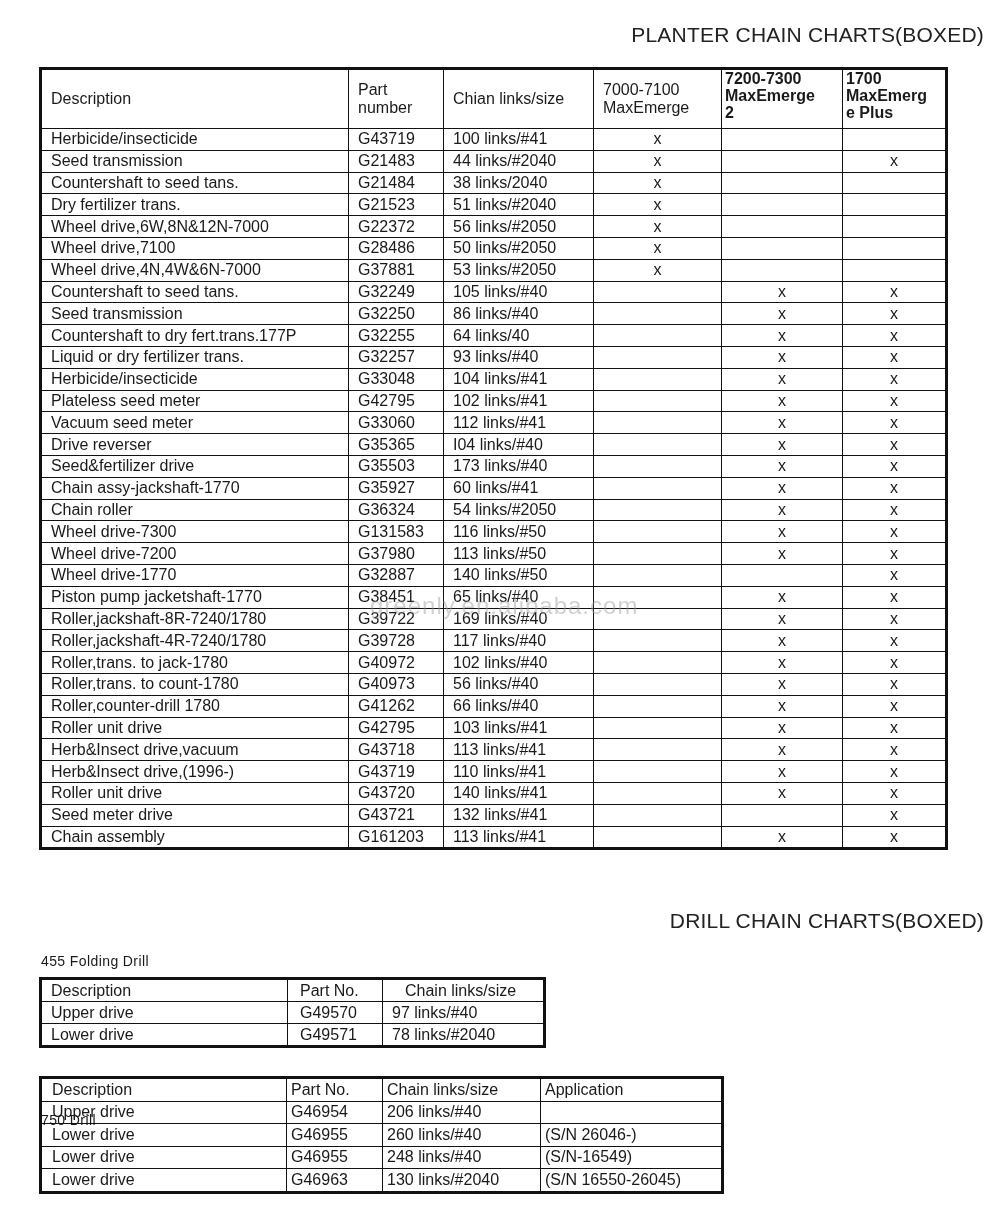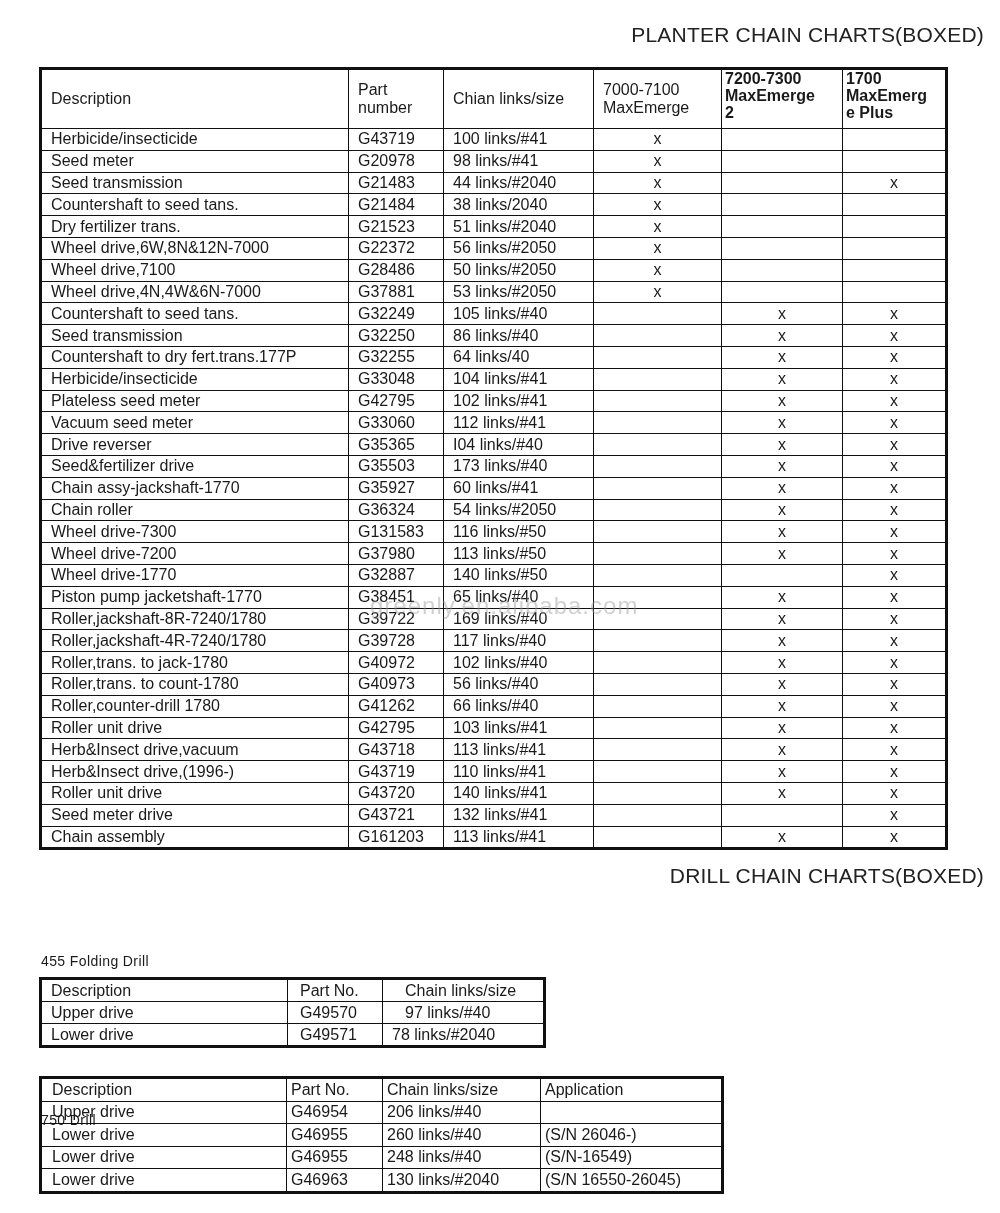--- a/index.html
+++ b/index.html
@@ -1,19 +1,19 @@
 <!DOCTYPE html>
 <html><head>
 <meta charset="utf-8">
 <style>
   html, body { margin: 0; padding: 0; background: #ffffff; }
   body { width: 1000px; height: 1213px; position: relative; font-family: "Liberation Sans", sans-serif; color: #1a1a1a; overflow: hidden; }
   .title { position: absolute; left: 0; width: 984px; text-align: right; font-size: 21px; letter-spacing: 0.2px; color: #222; }
   #planter-title { top: 23px; }
-  #drill-title { top: 864px; }
+  #drill-title { top: 909px; }
   table { border-collapse: collapse; position: absolute; }
   td, th { border: 1.5px solid #111; padding: 0 0 0 9px; font-weight: normal; text-align: left; font-size: 16px; white-space: nowrap; overflow: hidden; }
   #planter-table { left: 39px; top: 67px; width: 906px; border: 3px solid #111; table-layout: fixed; }
   #planter-table thead th { height: 58px; vertical-align: middle; line-height: 18px; }
   #planter-table thead th.tight { vertical-align: top; line-height: 17px; white-space: normal; font-weight: bold; }
   #planter-table tbody td { height: 20.8px; line-height: 18px; padding-top: 0; padding-bottom: 0; }
   #planter-table td.mark { text-align: center; padding-left: 0; }
   .sub { position: absolute; font-size: 14px; left: 41px; letter-spacing: 0.4px; }
   #drill455-label { top: 953px; }
   #drill750-label { top: 1112px; }
@@ -51,28 +51,20 @@
   <tbody id="planter-body">
       <tr>
         <td>Herbicide/insecticide</td>
         <td>G43719</td>
         <td>100 links/#41</td>
         <td class="mark">x</td>
         <td class="mark"></td>
         <td class="mark"></td>
       </tr>
       <tr>
-        <td>Seed meter</td>
-        <td>G20978</td>
-        <td>98 links/#41</td>
-        <td class="mark">x</td>
-        <td class="mark"></td>
-        <td class="mark"></td>
-      </tr>
-      <tr>
         <td>Seed transmission</td>
         <td>G21483</td>
         <td>44 links/#2040</td>
         <td class="mark">x</td>
         <td class="mark"></td>
         <td class="mark">x</td>
       </tr>
       <tr>
         <td>Countershaft to seed tans.</td>
         <td>G21484</td>
@@ -126,20 +118,28 @@
         <td>G32250</td>
         <td>86 links/#40</td>
         <td class="mark"></td>
         <td class="mark">x</td>
         <td class="mark">x</td>
       </tr>
       <tr>
         <td>Countershaft to dry fert.trans.177P</td>
         <td>G32255</td>
         <td>64 links/40</td>
+        <td class="mark"></td>
+        <td class="mark">x</td>
+        <td class="mark">x</td>
+      </tr>
+      <tr>
+        <td>Liquid or dry fertilizer trans.</td>
+        <td>G32257</td>
+        <td>93 links/#40</td>
         <td class="mark"></td>
         <td class="mark">x</td>
         <td class="mark">x</td>
       </tr>
       <tr>
         <td>Herbicide/insecticide</td>
         <td>G33048</td>
         <td>104 links/#41</td>
         <td class="mark"></td>
         <td class="mark">x</td>
@@ -329,21 +329,21 @@
   </colgroup>
   <tbody id="drill455-body">
     <tr>
       <td>Description</td>
       <td style="padding-left:12px">Part No.</td>
       <td style="padding-left:22px">Chain links/size</td>
     </tr>
   <tr>
         <td>Upper drive</td>
         <td style="padding-left:12px">G49570</td>
-        <td style="padding-left:22px">97 links/#40</td>
+        <td style="padding-left:9px">97 links/#40</td>
       </tr>
       <tr>
         <td>Lower drive</td>
         <td style="padding-left:12px">G49571</td>
         <td style="">78 links/#2040</td>
       </tr>
     </tbody>
 </table>
 
 <div id="drill750-label" class="sub">750 Drill</div>

